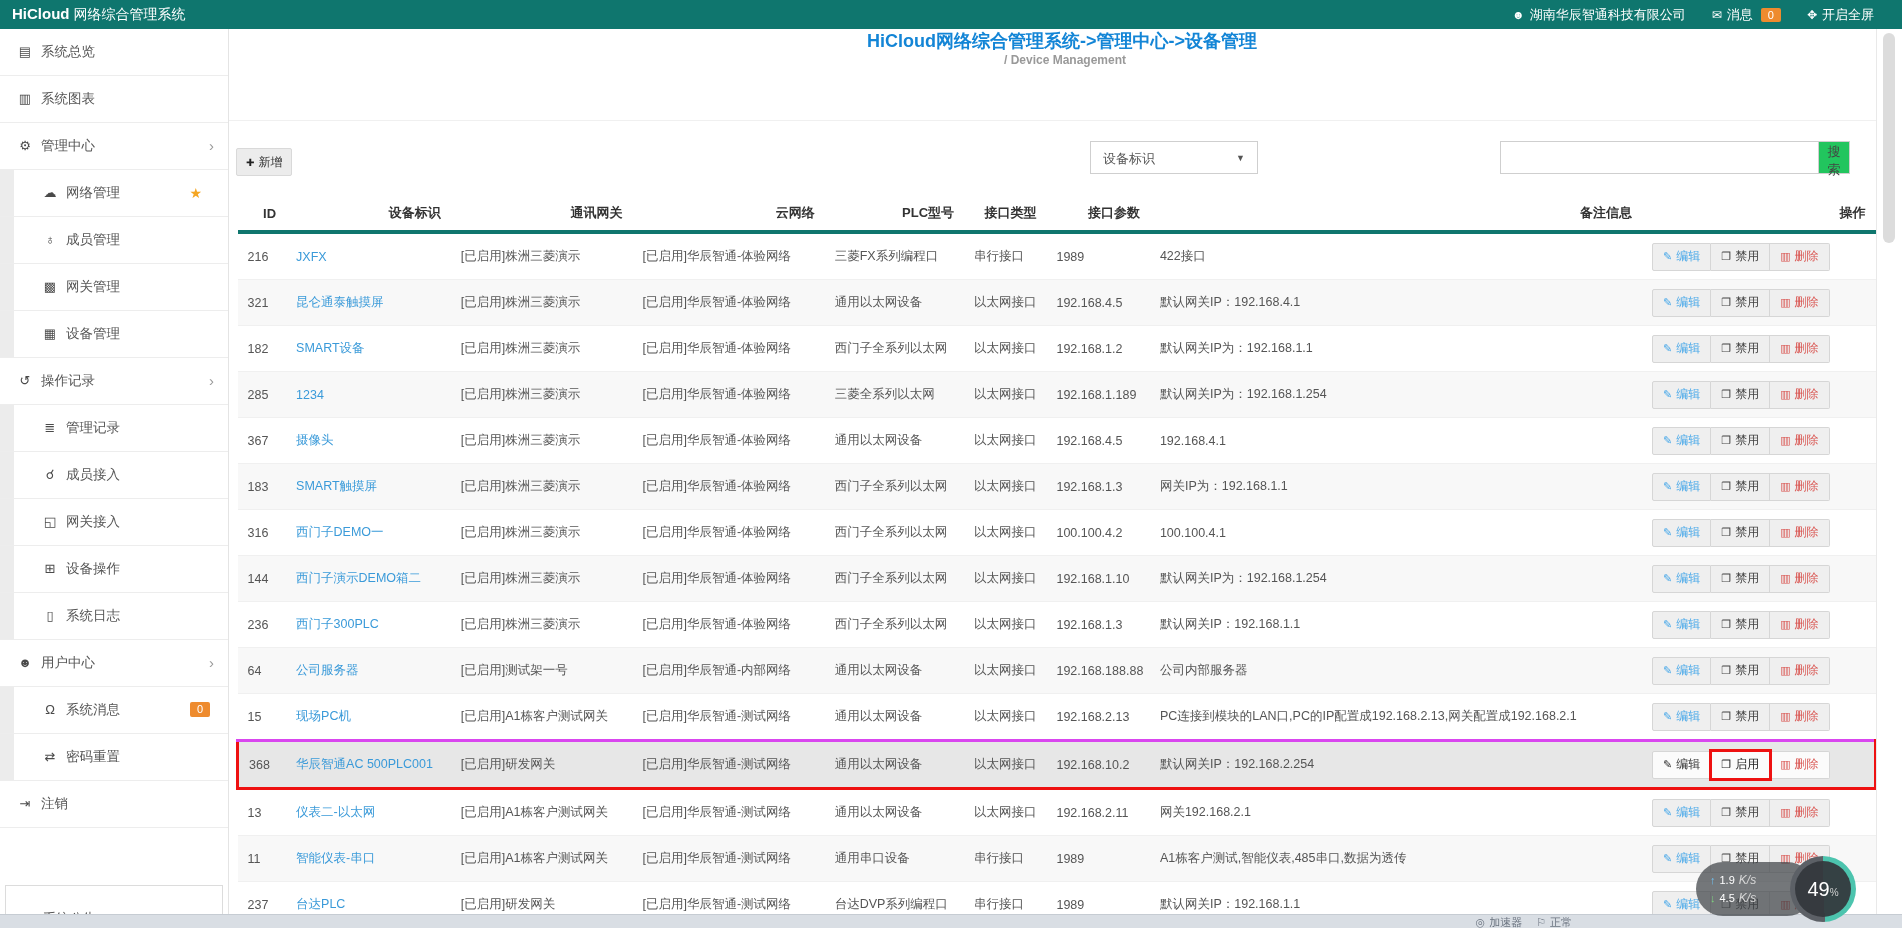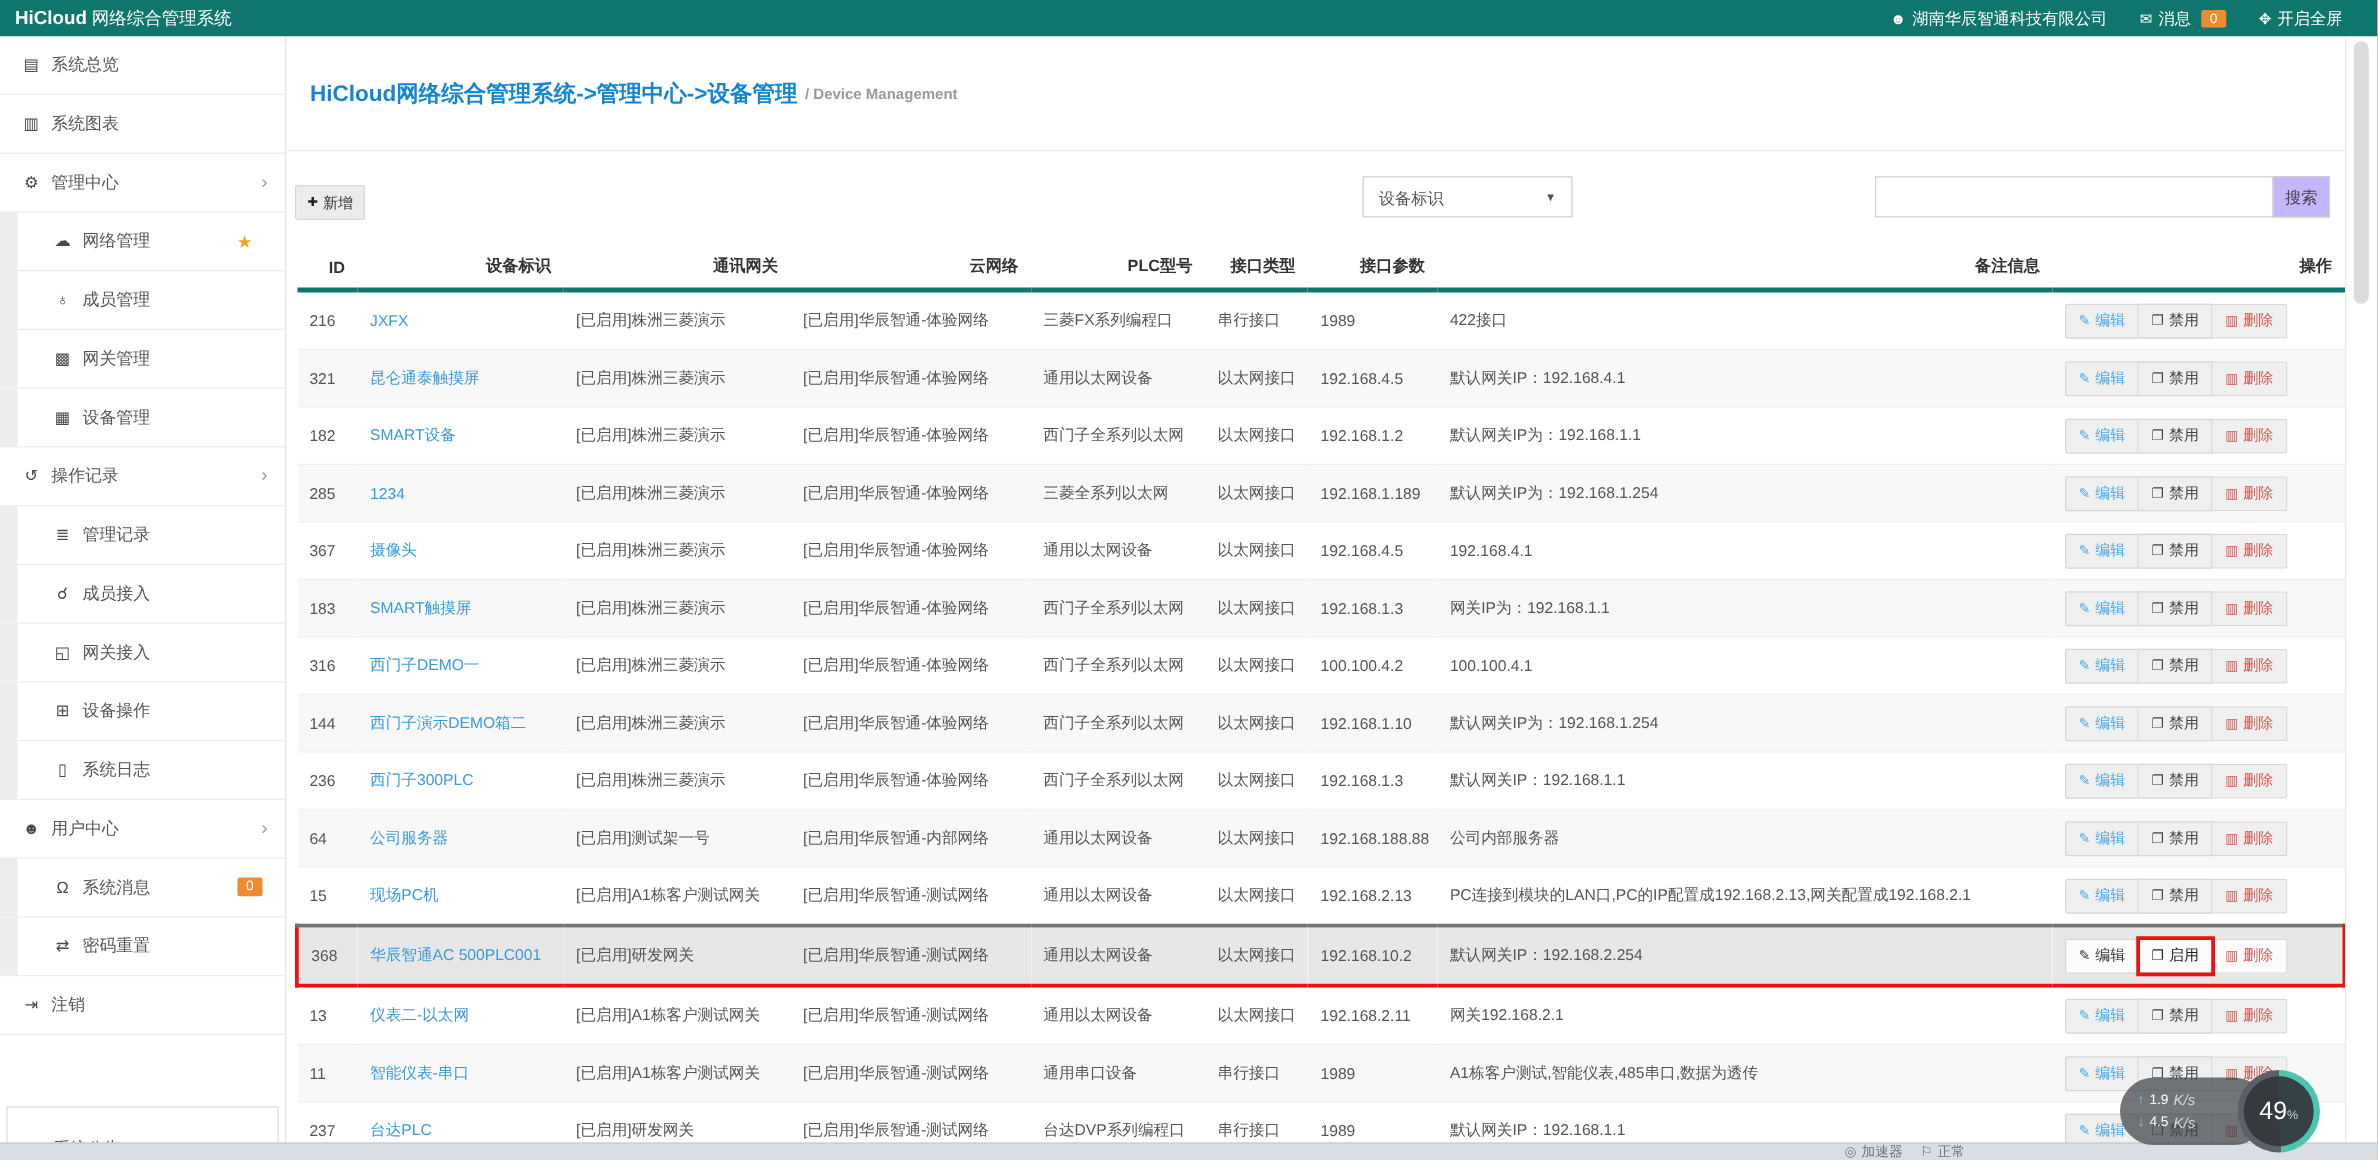--- a/index.html
+++ b/index.html
@@ -25,54 +25,54 @@
   .side-item .chev{position:absolute;right:14px;color:#9a9a9a;font-size:15px;}
   .side-item .star{position:absolute;right:26px;color:#f5a623;font-size:14px;}
   .side-item .sbadge{position:absolute;right:18px;top:15px;line-height:15px;background:#ee8b2e;color:#fff;
                      font-size:11px;padding:0 7px;border-radius:2px;}
   .side-box{position:absolute;left:5px;right:5px;top:856px;height:52px;border:1px solid #dcdcdc;background:#fff;
             padding:24px 0 0 18px;font-size:13.5px;color:#555;overflow:hidden;}
   .side-box .icn{margin-right:6px;color:#4a4a4a;}
   
   .content{position:absolute;left:228px;top:29px;right:0;bottom:0;background:#fff;}
   .crumb-band{position:absolute;left:0;top:0;right:26px;height:91px;border-bottom:1px solid #f0f0f0;
-              display:flex;align-items:center;padding-left:20px;}
+              display:flex;align-items:center;padding-left:20px;flex-direction:column;}
   .crumb-title{color:#1385d6;font-size:18px;font-weight:bold;}
   .crumb-sub{color:#999;font-size:12px;margin-left:6px;font-weight:bold;}
   
   .btn-add{position:absolute;left:8px;top:119px;height:26px;padding:0 9px;background:#ececec;border:1px solid #d9d9d9;
            font-size:12px;color:#333;display:flex;align-items:center;gap:4px;cursor:pointer;border-radius:2px;}
   .btn-add .plus{font-size:10px;color:#222;}
   .filter-select{position:absolute;left:862px;top:112px;width:168px;height:33px;border:1px solid #cfcfcf;background:#fff;
                  font-size:13px;color:#555;line-height:33px;padding-left:12px;cursor:pointer;box-sizing:border-box;}
   .filter-select .caret{position:absolute;right:12px;font-size:9px;color:#555;}
   .search-wrap{position:absolute;left:1272px;top:112px;display:flex;}
   .search-input{width:318px;height:33px;border:1px solid #cfcfcf;border-right:none;box-sizing:border-box;
                 padding:0 8px;font-size:13px;color:#555;outline:none;}
-  .search-btn{width:46px;height:33px;border:1px solid #cfcfcf;background:#c4b5fd;font-size:13px;color:#444;cursor:pointer;}
+  .search-btn{width:32px;height:33px;border:1px solid #cfcfcf;background:#22c55e;font-size:13px;color:#444;cursor:pointer;}
   
   .tbl{position:absolute;left:8px;top:167px;width:1641px;border-collapse:collapse;table-layout:fixed;font-size:12.5px;}
   .tbl th{height:34px;text-align:right;color:#333;font-size:13px;font-weight:bold;padding:0 10px;
           border-bottom:4px solid #0f766e;white-space:nowrap;}
   .tbl td{height:45px;padding:0 10px;color:#555;border-bottom:1px solid #f0f0f0;white-space:nowrap;overflow:hidden;}
   .tbl tbody tr:nth-child(even){background:#f8f8f8;}
   .dev-link{color:#3a9ad9;text-decoration:none;cursor:pointer;}
   .c-id{width:46px;}.c-name{width:156px;}.c-gw{width:172px;}.c-net{width:182px;}.c-plc{width:132px;}
   .c-if{width:78px;}.c-par{width:98px;}.c-rem{width:466px;}.c-op{width:221px;}
   .act-group{display:flex;}
   .act-btn{display:flex;align-items:center;gap:4px;height:26px;padding:0 10px;background:#efefef;
            border:1px solid #d6d6d6;font-size:12px;cursor:pointer;}
   .act-btn + .act-btn{border-left:none;}
   .act-edit{color:#4aa9e9;border-radius:2px 0 0 2px;}
   .act-toggle{color:#444;}
   .act-del{color:#d9534f;border-radius:0 2px 2px 0;}
   .act-btn .aicn{font-size:11px;}
   
   tr.hl-row{background:#e7e7e7 !important;}
-  tr.hl-row td{border-top:3px solid #737373;border-bottom:3px solid #ee1111;}
+  tr.hl-row td{border-top:3px solid #d946ef;border-bottom:3px solid #ee1111;}
   tr.hl-row td:first-child{border-left:3px solid #ee1111;}
   tr.hl-row td:last-child{border-right:3px solid #ee1111;}
   tr.hl-row .act-btn{background:#fbfbfb;}
   tr.hl-row .act-edit{color:#333;}
   tr.hl-row .act-toggle{color:#222;outline:3px solid #ee1111;outline-offset:-1px;z-index:5;position:relative;}
   
   .gutter{position:absolute;right:0;top:29px;bottom:0;width:25px;background:#fff;border-left:1px solid #e9e9e9;z-index:20;}
   .gutter .thumb{position:absolute;left:6px;top:4px;width:12px;height:210px;background:#dcdcdc;border-radius:6px;}
   
   .bottom-strip{position:absolute;left:0;bottom:0;width:100%;height:14px;background:#d9dee4;border-top:1px solid #c6ccd3;

